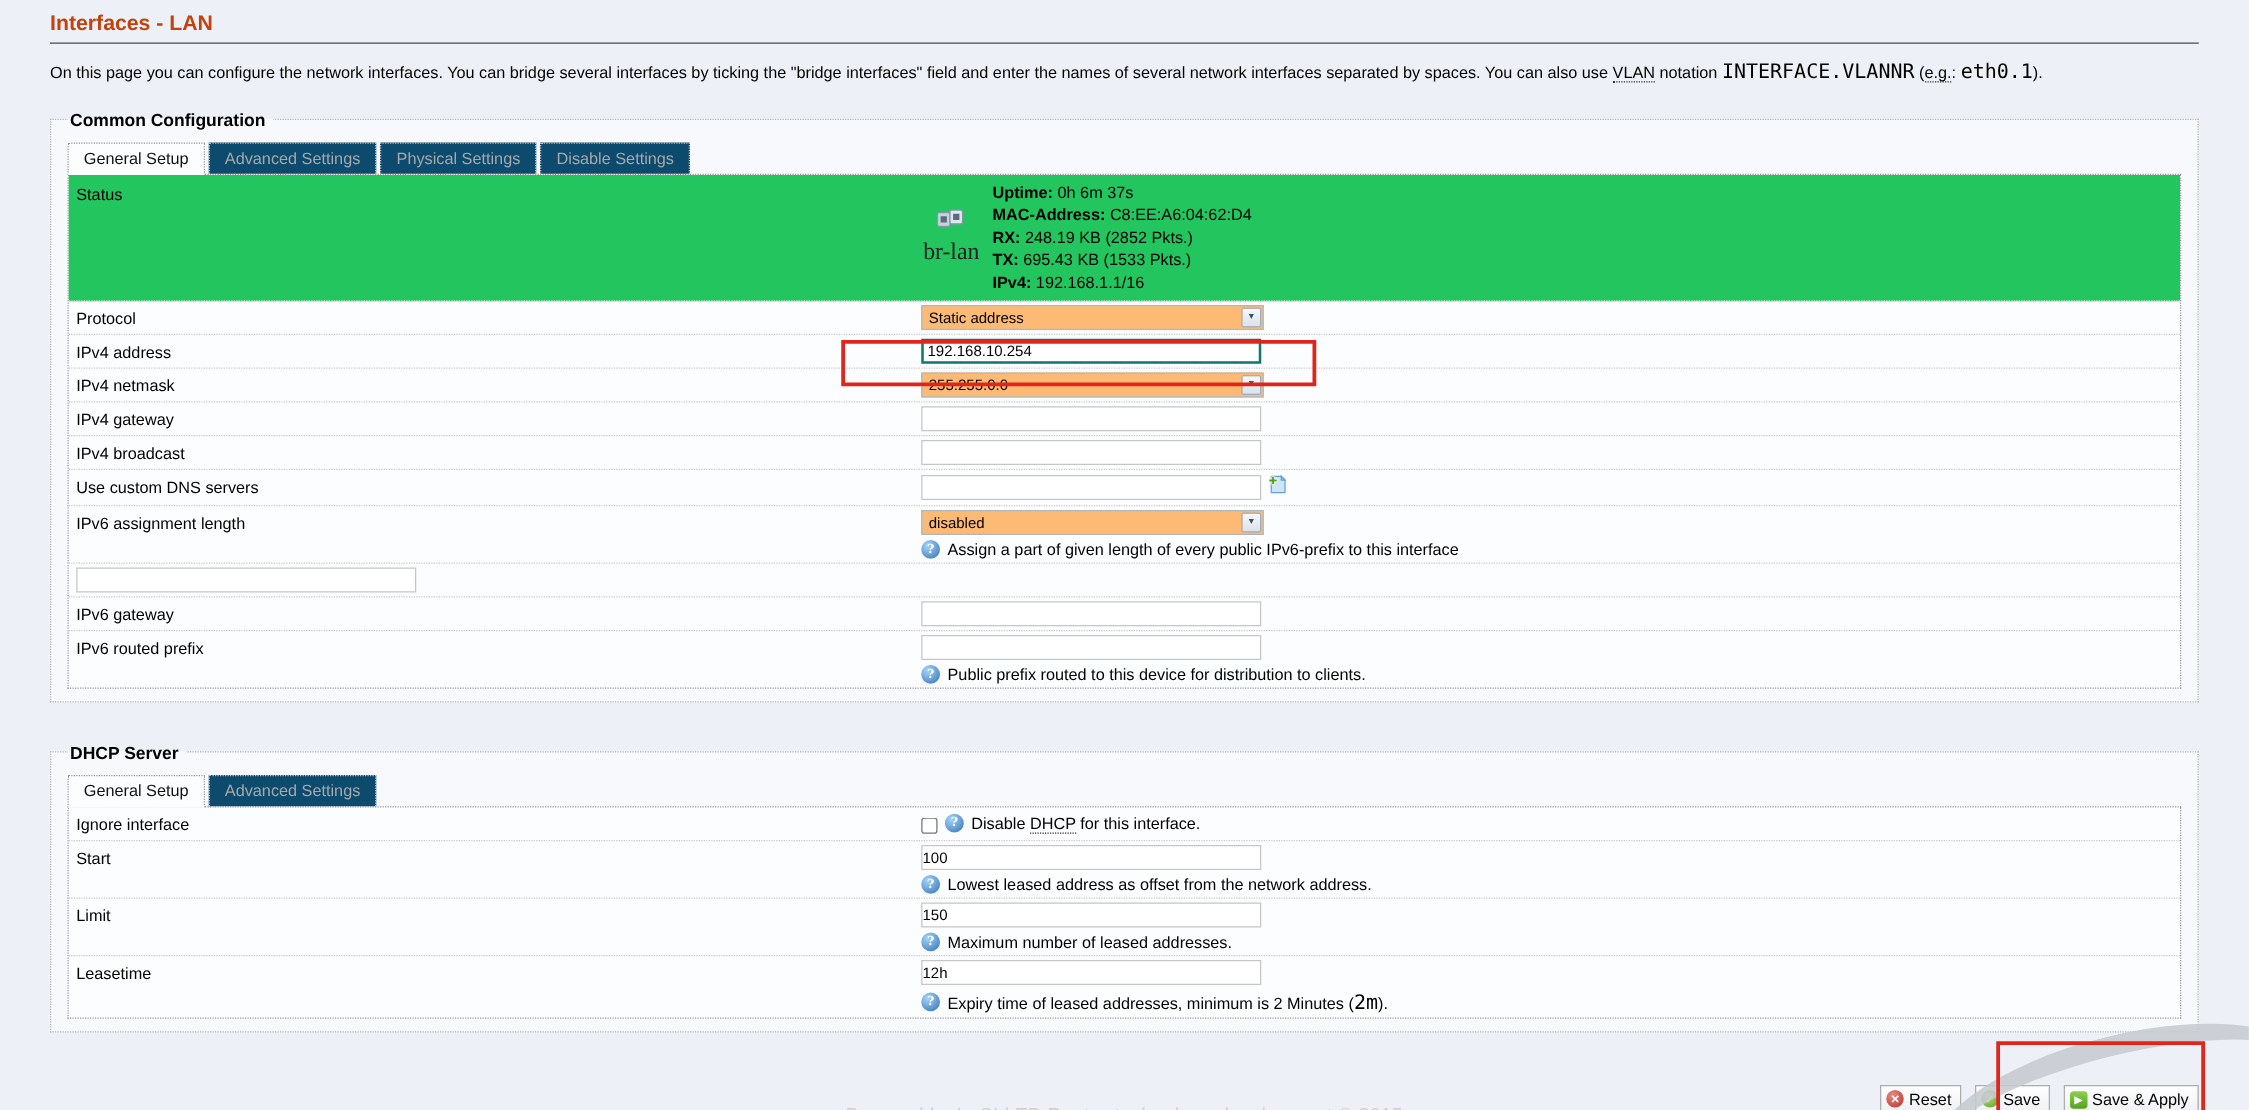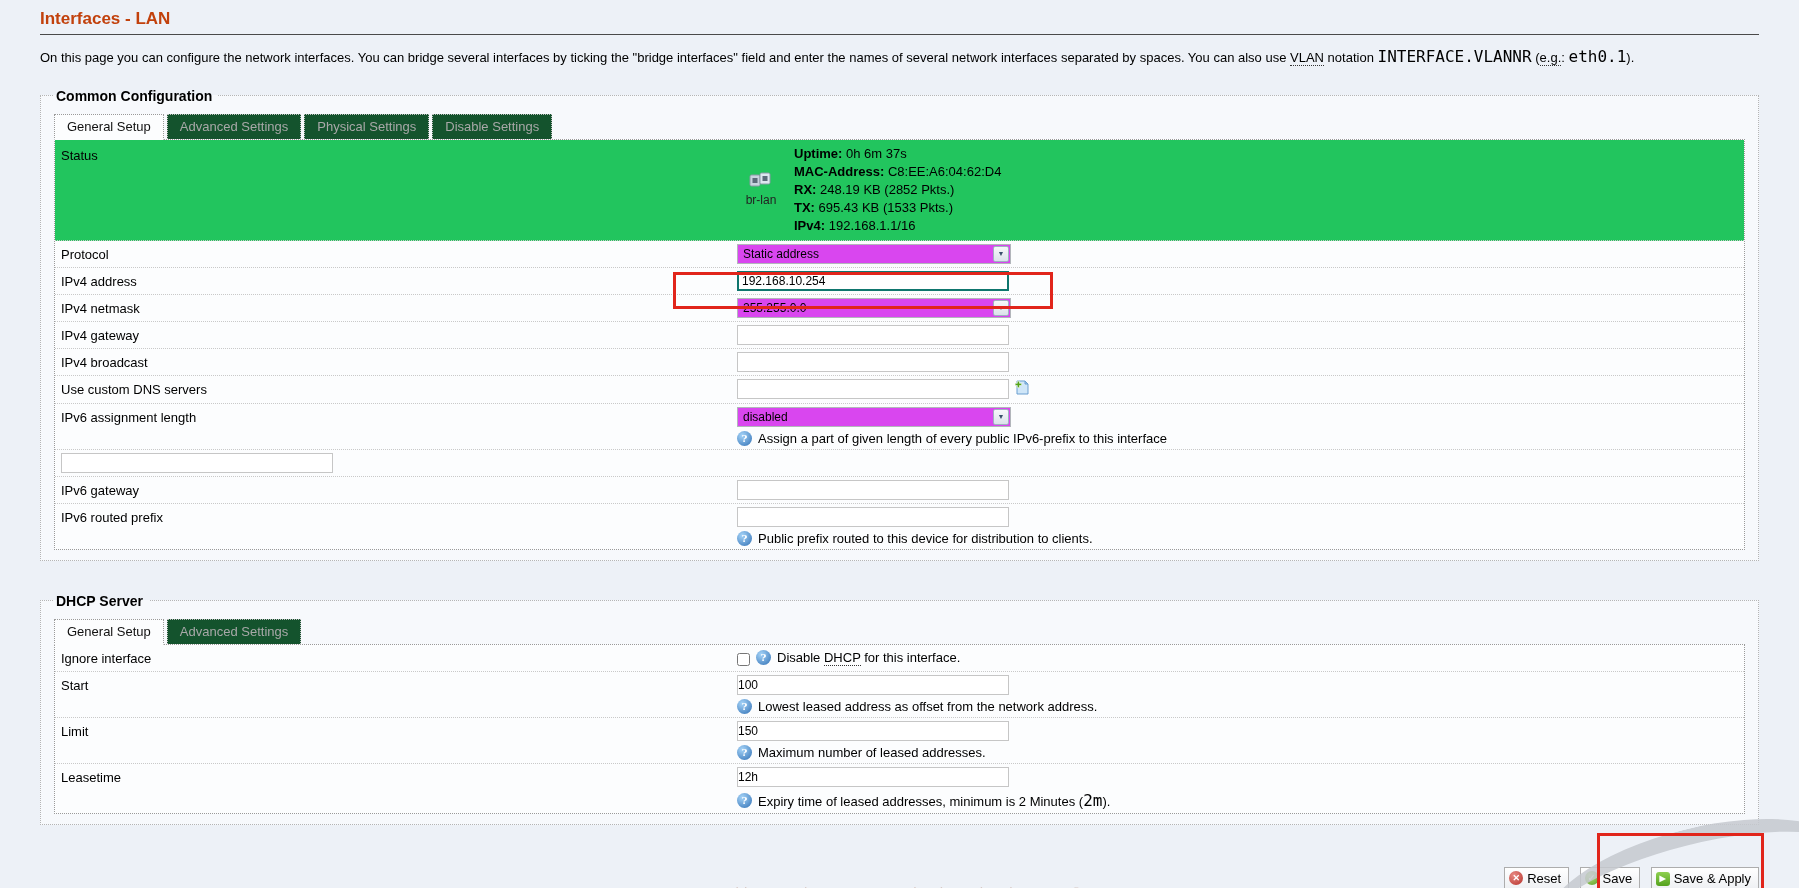--- a/index.html
+++ b/index.html
@@ -37,21 +37,21 @@
     font-size:14px; font-weight:bold; color:#000000; padding:0 6px 0 2px;
   }
 
   
   ul.cbi-tabmenu {
     list-style:none; display:flex; gap:3px; margin-top:4px; position:relative; z-index:2;
   }
   ul.cbi-tabmenu li {
     font-size:13px; padding:4px 12px 5px 12px;
     border:1px dotted #c0c0c0; border-bottom:none;
-    background:#14532d; color:#a8a8a8; cursor:pointer;
+    background:#0c4a6e; color:#a8a8a8; cursor:pointer;
   }
   ul.cbi-tabmenu li.active {
     background:#fcfdfe; color:#111; border:1px dotted #9a9a9a; border-bottom:1px solid #fcfdfe;
     margin-bottom:-1px;
   }
 
   .tab-content {
     border:1px dotted #9a9a9a; background:#fcfdfe; position:relative; z-index:1;
   }
 
@@ -63,34 +63,34 @@
     min-height:27px;
   }
   .cbi-value:last-child { border-bottom:none; }
   .cbi-value-title {
     width:676px; flex:0 0 676px; font-size:13px; padding-top:3px; color:#000;
   }
   .cbi-value-field { flex:1; }
 
   .status-row { background:#22c55e; padding-top:5px; padding-bottom:5px; }
   .status-flex { display:flex; align-items:center; gap:9px; }
-  .iface-box { width:48px; text-align:center; font-size:12px; color:#222; }
+  .iface-box { width:48px; text-align:center; font-size:19px; color:#222;font-family:Liberation Serif, serif; }
   .status-lines { font-size:13px; line-height:18px; }
   .status-lines b { font-weight:bold; }
 
   
   input.cbi-input-text {
     width:272px; height:20px; border:1px solid #c6c6c6; background:#fff;
     font:12px "Liberation Sans", sans-serif; padding:1px 0; color:#000;
   }
   input.cbi-input-text.focused {
     border:2px solid #0f766e; padding:0 3px;
   }
   .cbi-select {
-    width:274px; height:20px; border:1px solid #b2b6bb; background:#d946ef;
+    width:274px; height:20px; border:1px solid #b2b6bb; background:#fdba74;
     display:flex; align-items:center; position:relative;
     font-size:12px; padding:0 20px 0 5px; cursor:pointer;
   }
   .cbi-select .sel-arrow {
     position:absolute; right:1px; top:1px; width:16px; height:16px;
     background:linear-gradient(#f7f8fa,#dbe2ea);
     border:1px solid #9fb0c2; border-radius:2px;
     display:flex; align-items:center; justify-content:center;
     font-size:7px; color:#39506b;
   }

